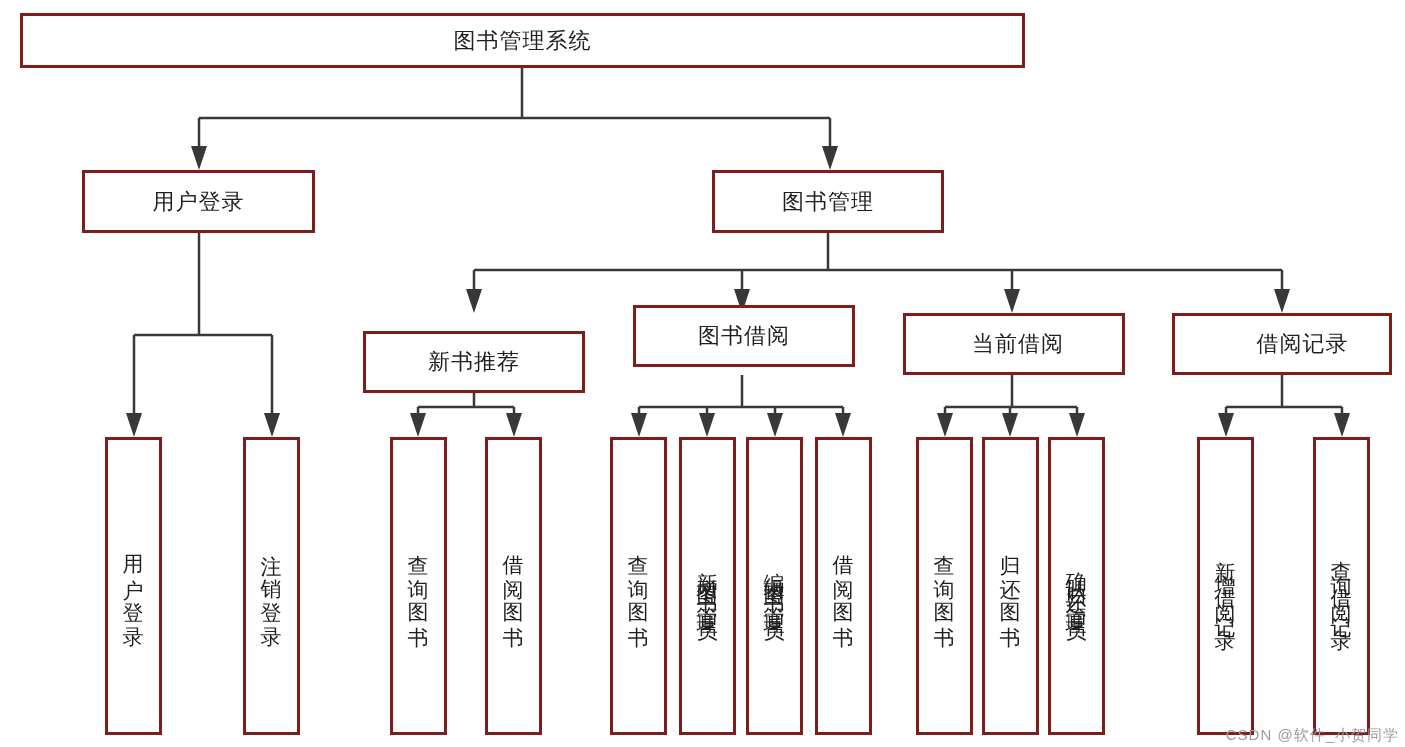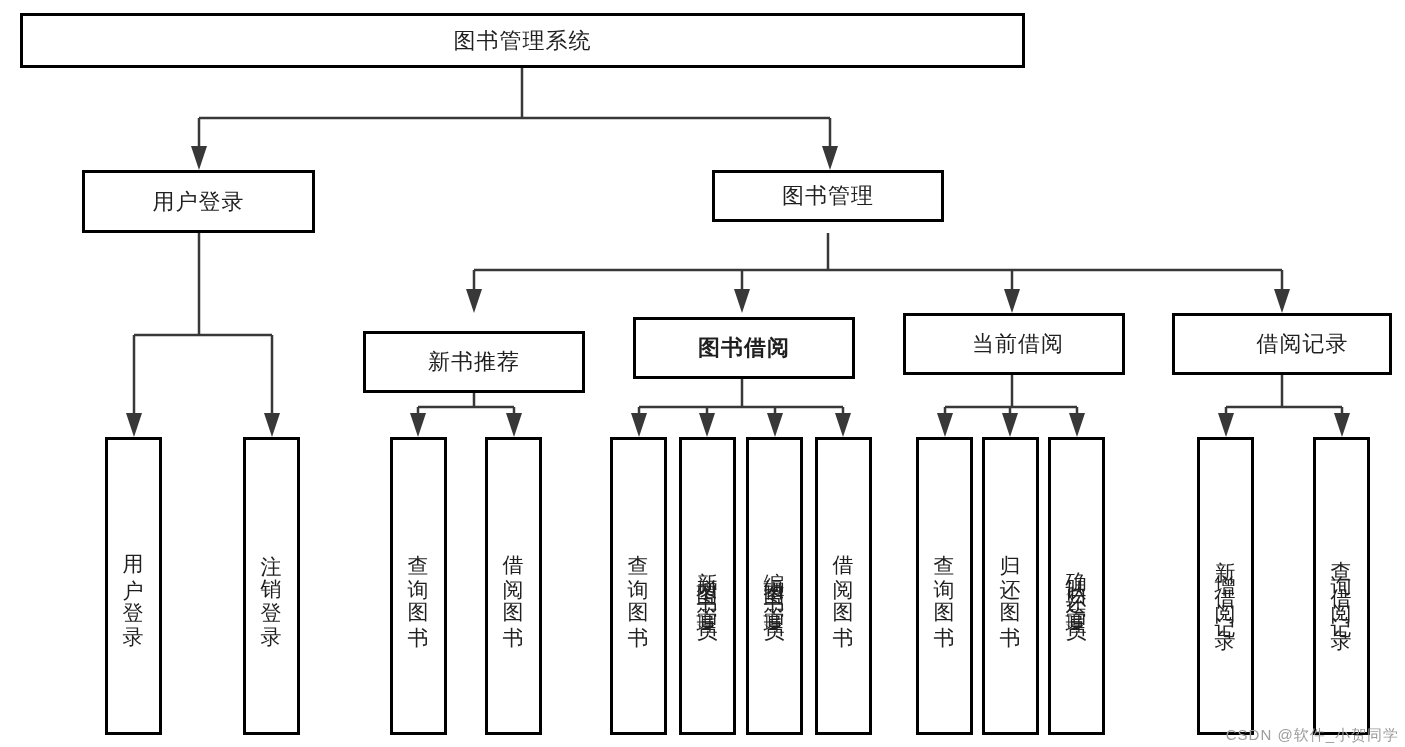--- a/index.html
+++ b/index.html
@@ -15,21 +15,21 @@
   svg.connectors {
     position: absolute;
     left: 0; top: 0;
     width: 1405px; height: 747px;
     z-index: 1;
   }
   .box {
     position: absolute;
     box-sizing: border-box;
     background: #ffffff;
-    border: 3px solid #000000;
+    border: 3px solid #7f1d1d;
     display: flex;
     align-items: center;
     justify-content: center;
     z-index: 2;
     color: #1f1f1f;
   }
   .box.h { font-size: 22px; letter-spacing: 1px; white-space: nowrap; }
   .box.v {
     writing-mode: vertical-rl;
     text-orientation: mixed;
@@ -38,24 +38,24 @@
     white-space: nowrap;
   }
   .box.v.sp4 { letter-spacing: 24px; }
   .box.v.sp6 { letter-spacing: 14px; }
   .box.v.sp9 { letter-spacing: 7px; }
 
   
   .n-root  { left: 20px;  top: 13px;  width: 1005px; height: 55px; }
   
   .n-l2a   { left: 82px;  top: 170px; width: 233px;  height: 63px; }
-  .n-l2b   { left: 712px; top: 170px; width: 232px;  height: 52px; }
+  .n-l2b   { left: 712px; top: 170px; width: 232px;  height: 63px; }
   
   .n-l3a   { left: 363px;  top: 313px; width: 222px; height: 62px; margin-top: 18px; }
-  .n-l3b   { left: 633px;  top: 317px; width: 222px; height: 62px; font-weight: bold; }
+  .n-l3b   { left: 633px;  top: 305px; width: 222px; height: 62px; }
   .n-l3c   { left: 903px;  top: 313px; width: 222px; height: 62px; padding-left: 8px; }
   .n-l3d   { left: 1172px; top: 313px; width: 220px; height: 62px; padding-left: 41px; }
   
   .leaf { top: 437px; height: 298px; width: 57px; }
   .lf1  { left: 105px; }
   .lf2  { left: 243px; }
   .lf3  { left: 390px; }
   .lf4  { left: 485px; }
   .lf5  { left: 610px; }
   .lf6  { left: 679px; }

